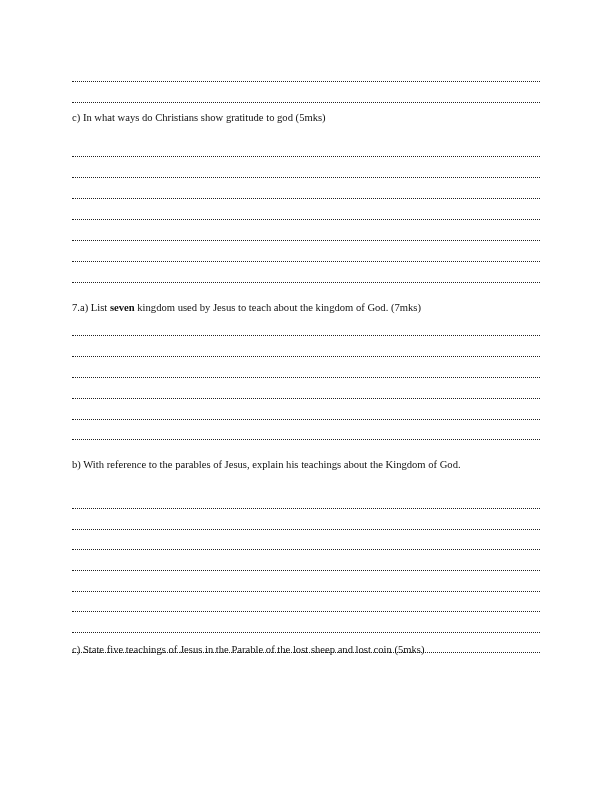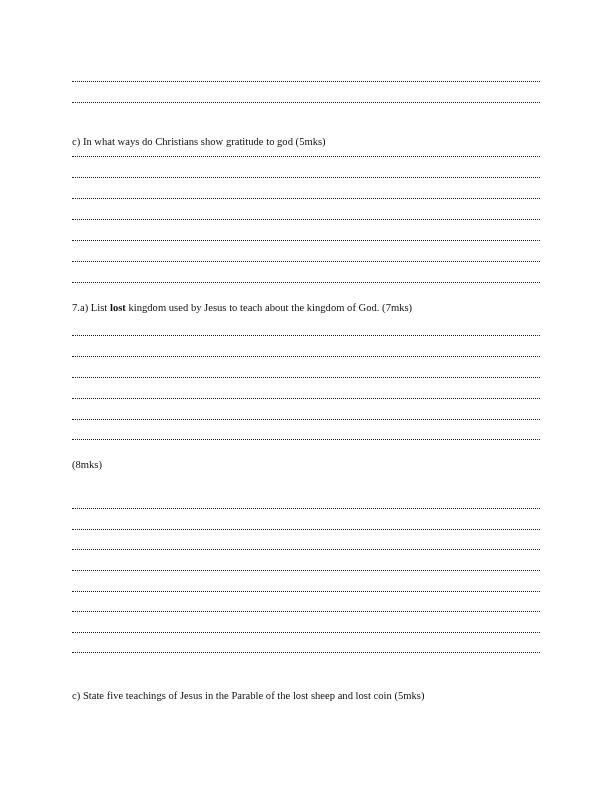--- a/index.html
+++ b/index.html
@@ -33,49 +33,49 @@
     .q b { font-weight: bold; }
   </style>
 </head>
 <body>
 
 <div>
 
   <div class="line" style="top:81px"></div>
   <div class="line" style="top:102px"></div>
 
-  <div class="q" style="top:136px">c) In what ways do Christians show gratitude to god (5mks)</div>
+  <div class="q" style="top:112px">c) In what ways do Christians show gratitude to god (5mks)</div>
 
   <div class="line" style="top:156px"></div>
   <div class="line" style="top:177px"></div>
   <div class="line" style="top:198px"></div>
   <div class="line" style="top:219px"></div>
   <div class="line" style="top:240px"></div>
   <div class="line" style="top:261px"></div>
   <div class="line" style="top:282px"></div>
 
   <div class="q" style="top:302px">
-    <span>7.a) List </span><b>lost</b><span> kingdom used by Jesus to teach about the kingdom of God. (7mks)</span>
+    <span>7.a) List </span><b>seven</b><span> kingdom used by Jesus to teach about the kingdom of God. (7mks)</span>
   </div>
 
   <div class="line" style="top:335px"></div>
   <div class="line" style="top:356px"></div>
   <div class="line" style="top:377px"></div>
   <div class="line" style="top:398px"></div>
   <div class="line" style="top:419px"></div>
   <div class="line" style="top:439px"></div>
 
   <div class="q" style="top:459px">
-    <div>(8mks)</div>
+    <div>b) With reference to the parables of Jesus, explain his teachings about the Kingdom of God.</div>
   </div>
 
   <div class="line" style="top:508px"></div>
   <div class="line" style="top:529px"></div>
   <div class="line" style="top:549px"></div>
   <div class="line" style="top:570px"></div>
   <div class="line" style="top:591px"></div>
   <div class="line" style="top:611px"></div>
   <div class="line" style="top:632px"></div>
   <div class="line" style="top:652px"></div>
 
-  <div class="q" style="top:690px">c) State five teachings of Jesus in the Parable of the lost sheep and lost coin (5mks)</div>
+  <div class="q" style="top:644px">c) State five teachings of Jesus in the Parable of the lost sheep and lost coin (5mks)</div>
 
 </div>
 
 </body></html>

